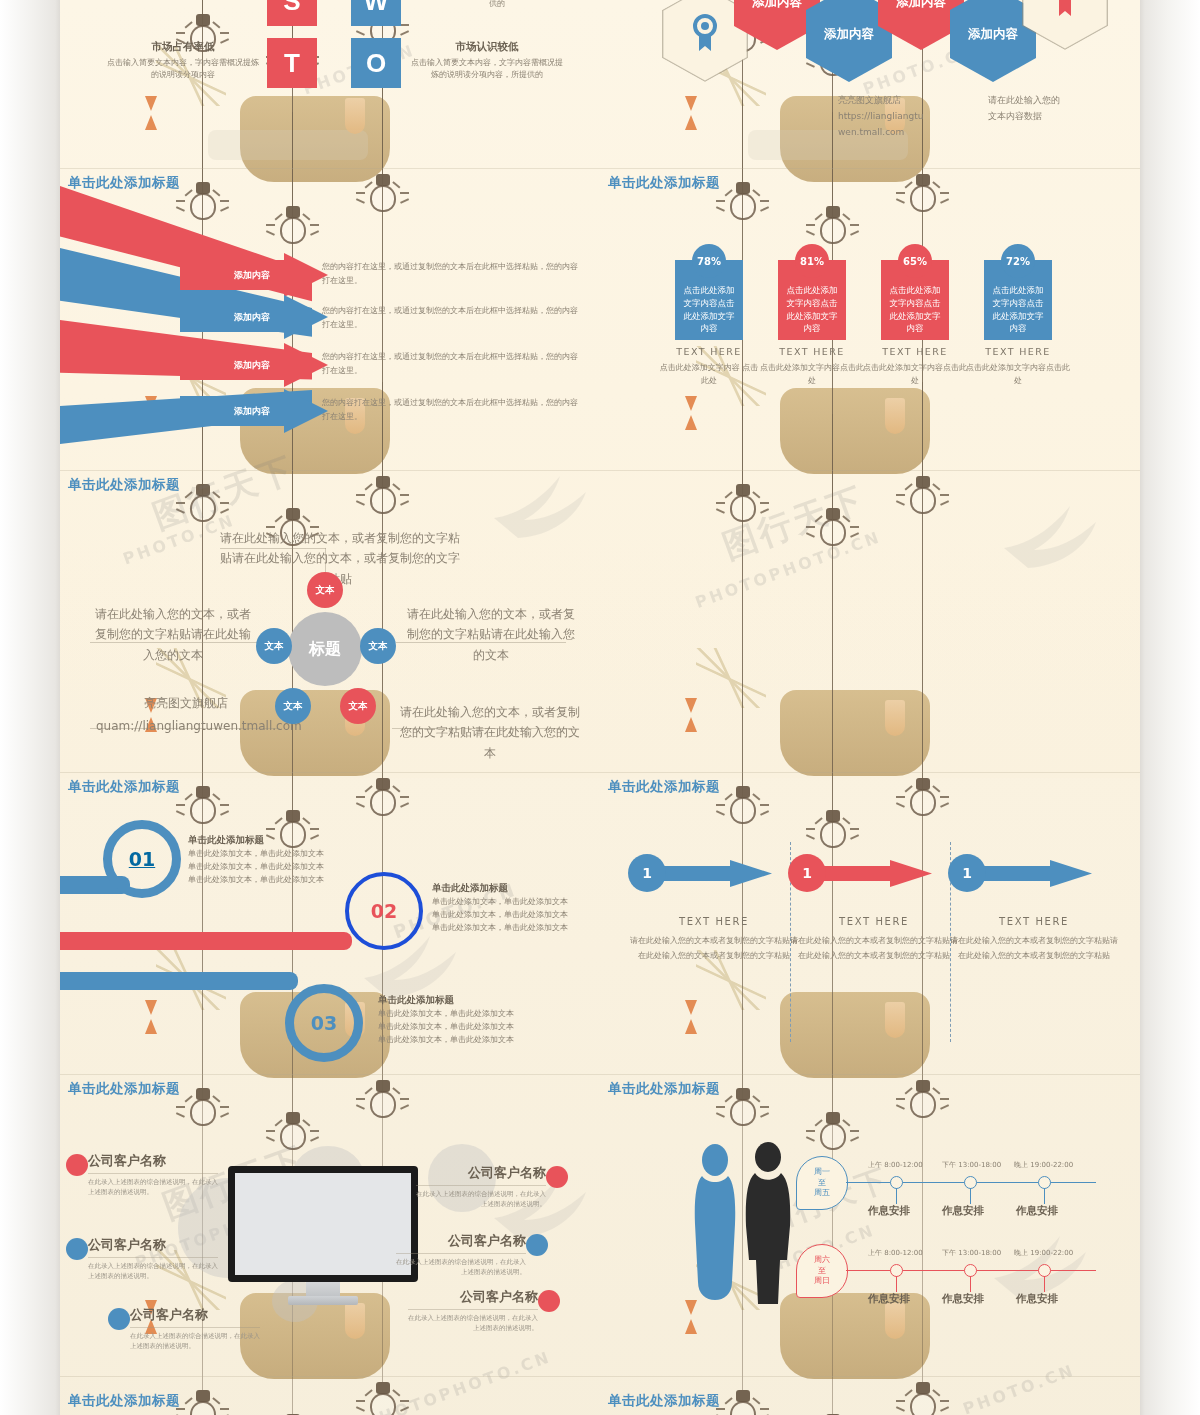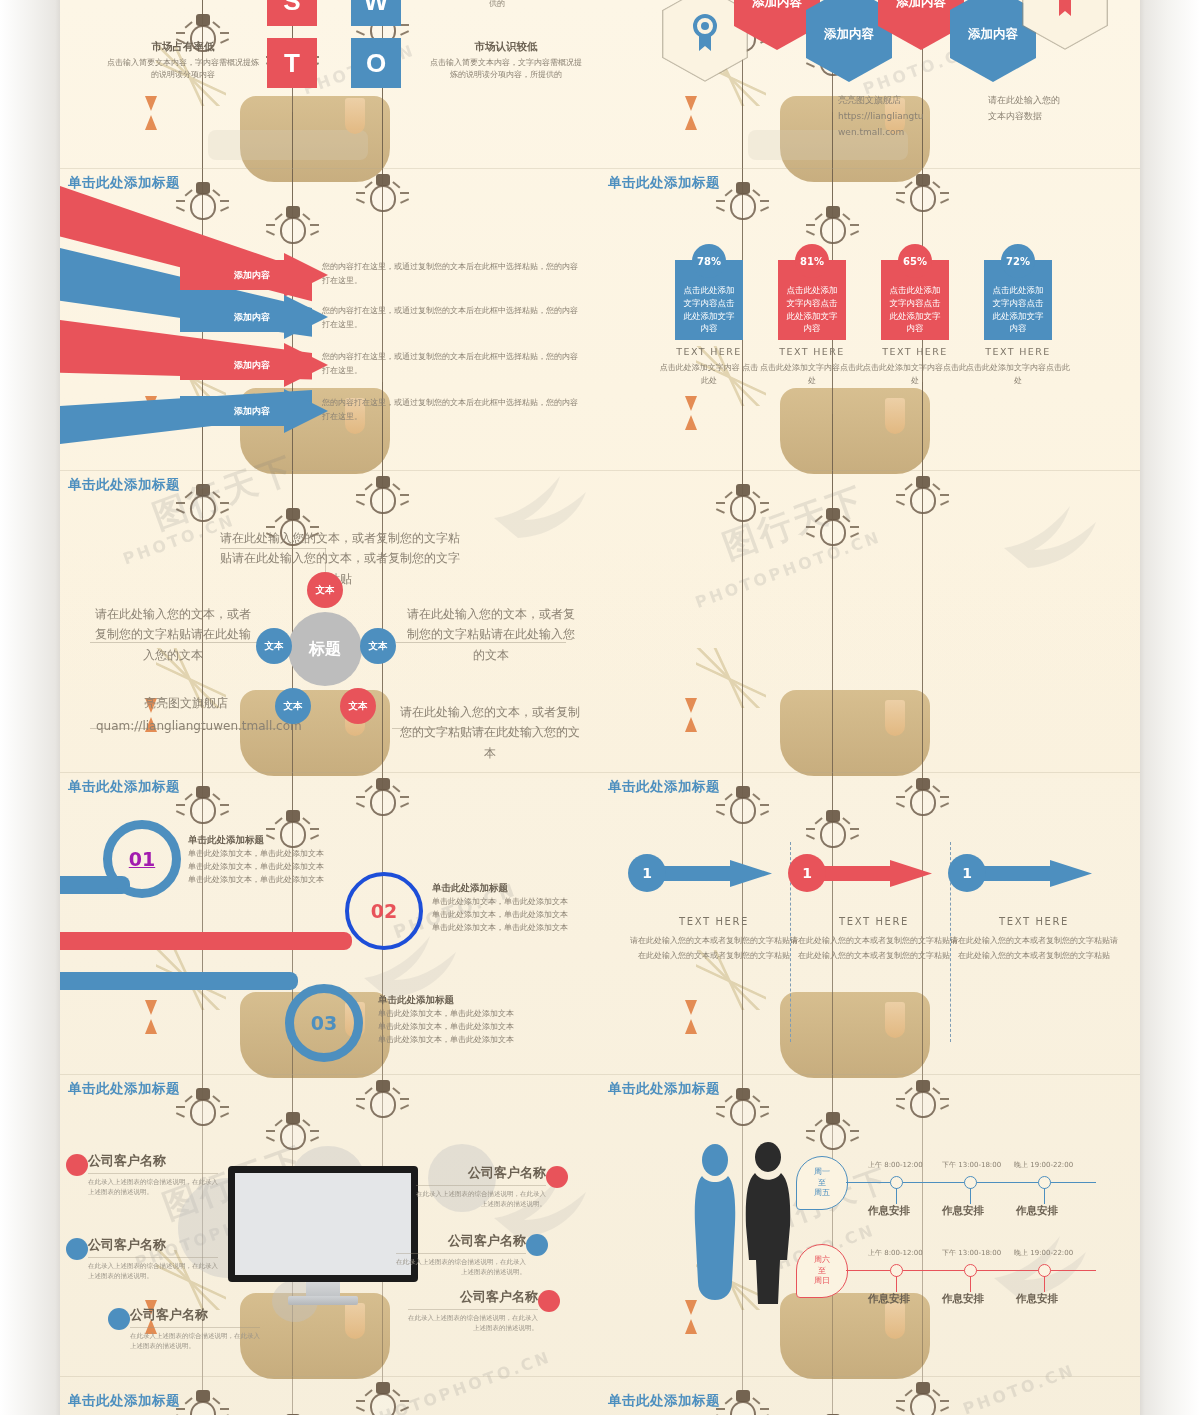--- a/index.html
+++ b/index.html
@@ -699,21 +699,21 @@
     <div class="swot-cell" style="left:207px;top:38px;background:#e8535a;">T</div>
     <div class="swot-cell" style="left:291px;top:38px;background:#4d8fbf;">O</div>
 
     <div class="swot-txt" style="left:358px;top:-14px;">
       <div class="swot-p">字内容需概况提炼的说明读分项内容，所提供的</div>
     </div>
     <div class="swot-txt" style="left:44px;top:40px;">
       <div class="swot-h">市场占有率低</div>
       <div class="swot-p">点击输入简要文本内容，字内容需概况提炼的说明读分项内容</div>
     </div>
-    <div class="swot-txt" style="left:367px;top:40px;">
+    <div class="swot-txt" style="left:348px;top:40px;">
       <div class="swot-h">市场认识较低</div>
       <div class="swot-p">点击输入简要文本内容，文字内容需概况提炼的说明读分项内容，所提供的</div>
     </div>
   </div>
 
   <div class="slide" style="left:540px;top:0;width:540px;height:168px;">
 
     <div class="hex outline" style="left:62px;top:-14px;">
       <span class="ico">
         <svg width="30" height="40" viewBox="0 0 30 40">
@@ -859,21 +859,21 @@
     </div>
   </div>
 
   <div class="divider" style="top:772px;"></div>
 
   <div class="slide" style="left:0;top:772px;width:540px;height:302px;">
     <div class="stitle">单击此处添加标题</div>
 
     <div class="rib" style="left:0;top:104px;width:70px;background:#4d8fbf;height:18px;"></div>
     <div class="ring" style="left:43px;top:48px;width:78px;height:78px;border:9px solid #4d8fbf;">
-      <div class="n" style="color:#a21caf;text-decoration:underline;">01</div>
+      <div class="n" style="color:#0369a1;text-decoration:underline;">01</div>
     </div>
     <div style="position:absolute;left:128px;top:62px;width:230px;">
       <div class="ritem-h">单击此处添加标题</div>
       <div class="ritem-p">单击此处添加文本，单击此处添加文本</div>
       <div class="ritem-p">单击此处添加文本，单击此处添加文本</div>
       <div class="ritem-p">单击此处添加文本，单击此处添加文本</div>
     </div>
 
     <div class="rib" style="left:0;top:160px;width:292px;background:#e8535a;height:18px;"></div>
     <div class="ring" style="left:285px;top:100px;width:78px;height:78px;border:4px solid #1d4ed8;">

